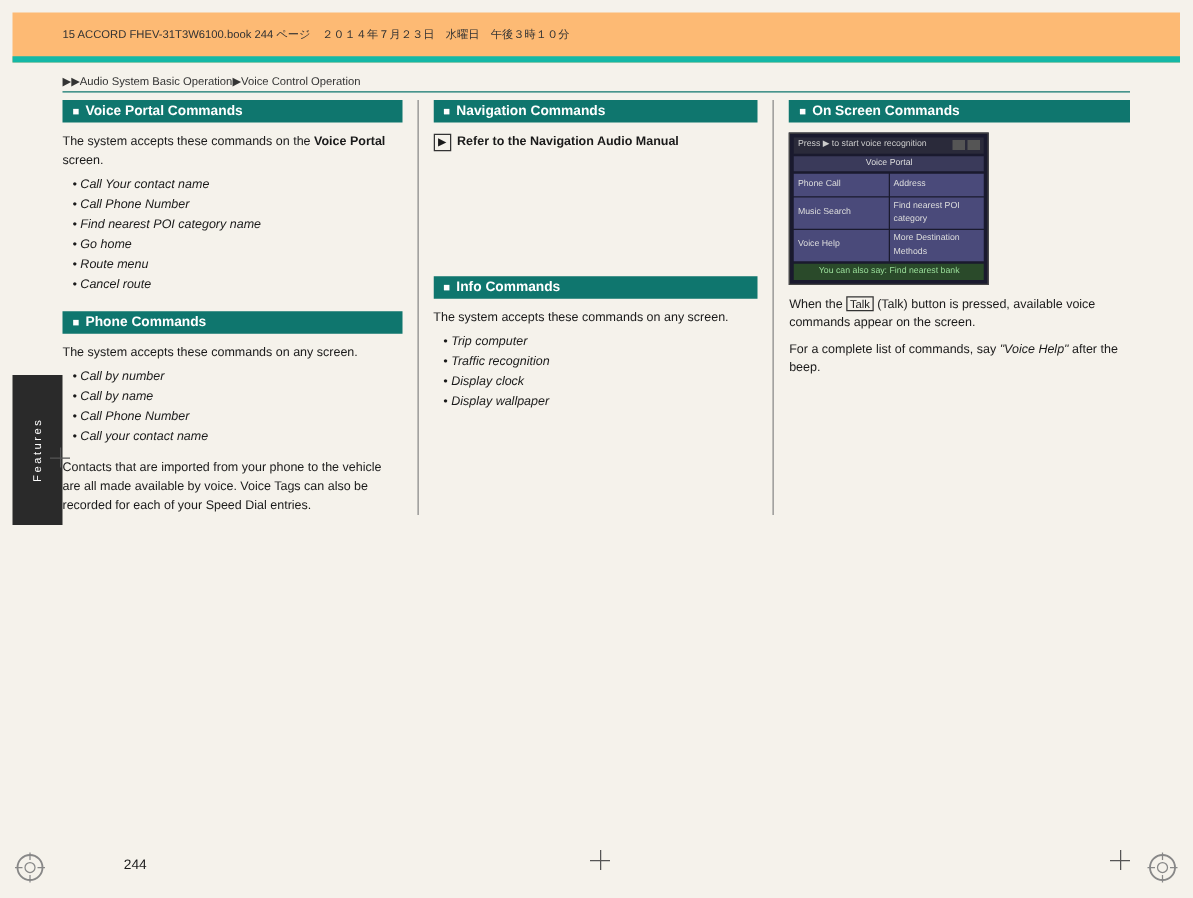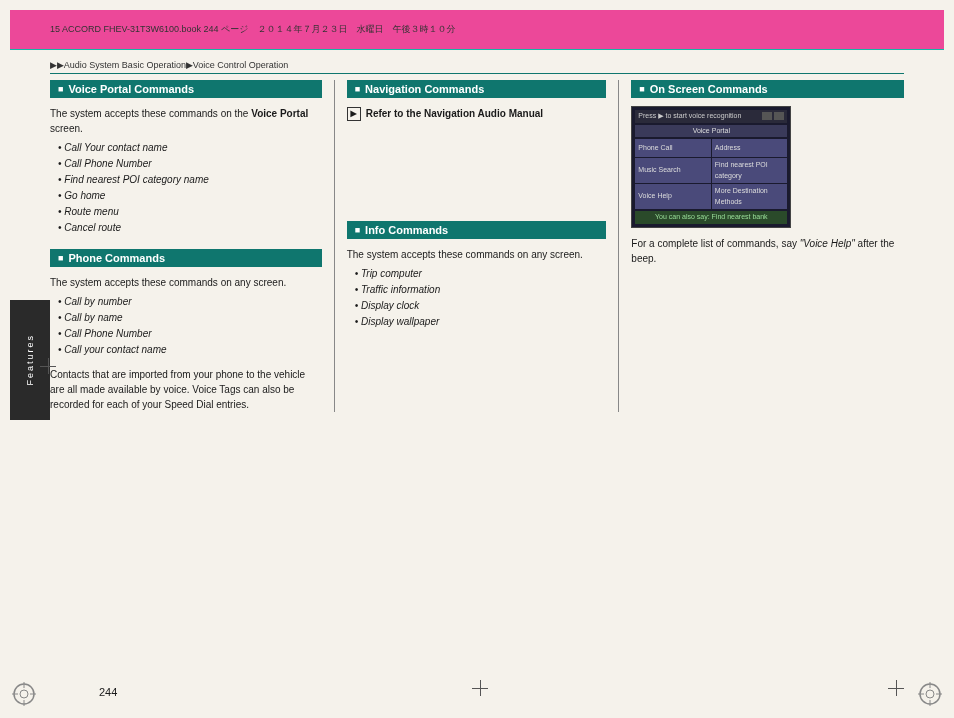--- a/index.html
+++ b/index.html
@@ -31,25 +31,25 @@
       height: 28px;
     }
 
     
     .header-strip {
       position: absolute;
       top: 10px;
       left: 10px;
       right: 10px;
       height: 40px;
-      border-bottom: 1px solid #14b8a6;
+      border-bottom: 5px solid #14b8a6;
       display: flex;
       align-items: center;
       padding: 0 40px;
-      background: #ec4899;
+      background: #fdba74;
     }
 
     .header-text {
       font-size: 9px;
       color: #333;
     }
 
     
     .breadcrumb {
       position: absolute;
@@ -415,21 +415,21 @@
       </div>
 
       <div style="margin-top: 100px;">
         <div class="section-header">
           <span>Info Commands</span>
         </div>
         <div class="section-body">
           <p>The system accepts these commands on any screen.</p>
           <ul>
             <li>Trip computer</li>
-            <li>Traffic information</li>
+            <li>Traffic recognition</li>
             <li>Display clock</li>
             <li>Display wallpaper</li>
           </ul>
         </div>
       </div>
     </div>
 
     <div class="col">
       <div>
         <div class="section-header">
@@ -451,20 +451,25 @@
               <div class="screen-cell">Address</div>
               <div class="screen-cell">Music Search</div>
               <div class="screen-cell">Find nearest POI category</div>
               <div class="screen-cell">Voice Help</div>
               <div class="screen-cell">More Destination Methods</div>
             </div>
             <div class="screen-bottom-bar">You can also say: Find nearest bank</div>
           </div>
 
           <p class="on-screen-para">
+            <span>When the</span>
+            <span style="border:1px solid #333; padding:0 2px; font-size:9px;">Talk</span>
+            <span>(Talk) button is pressed, available voice commands appear on the screen.</span>
+          </p>
+          <p class="on-screen-para">
             <span>For a complete list of commands, say</span>
             <span class="voice-help-italic">"Voice Help"</span>
             <span> after the beep.</span>
           </p>
         </div>
       </div>
     </div>
 
   </div>
 </div>

